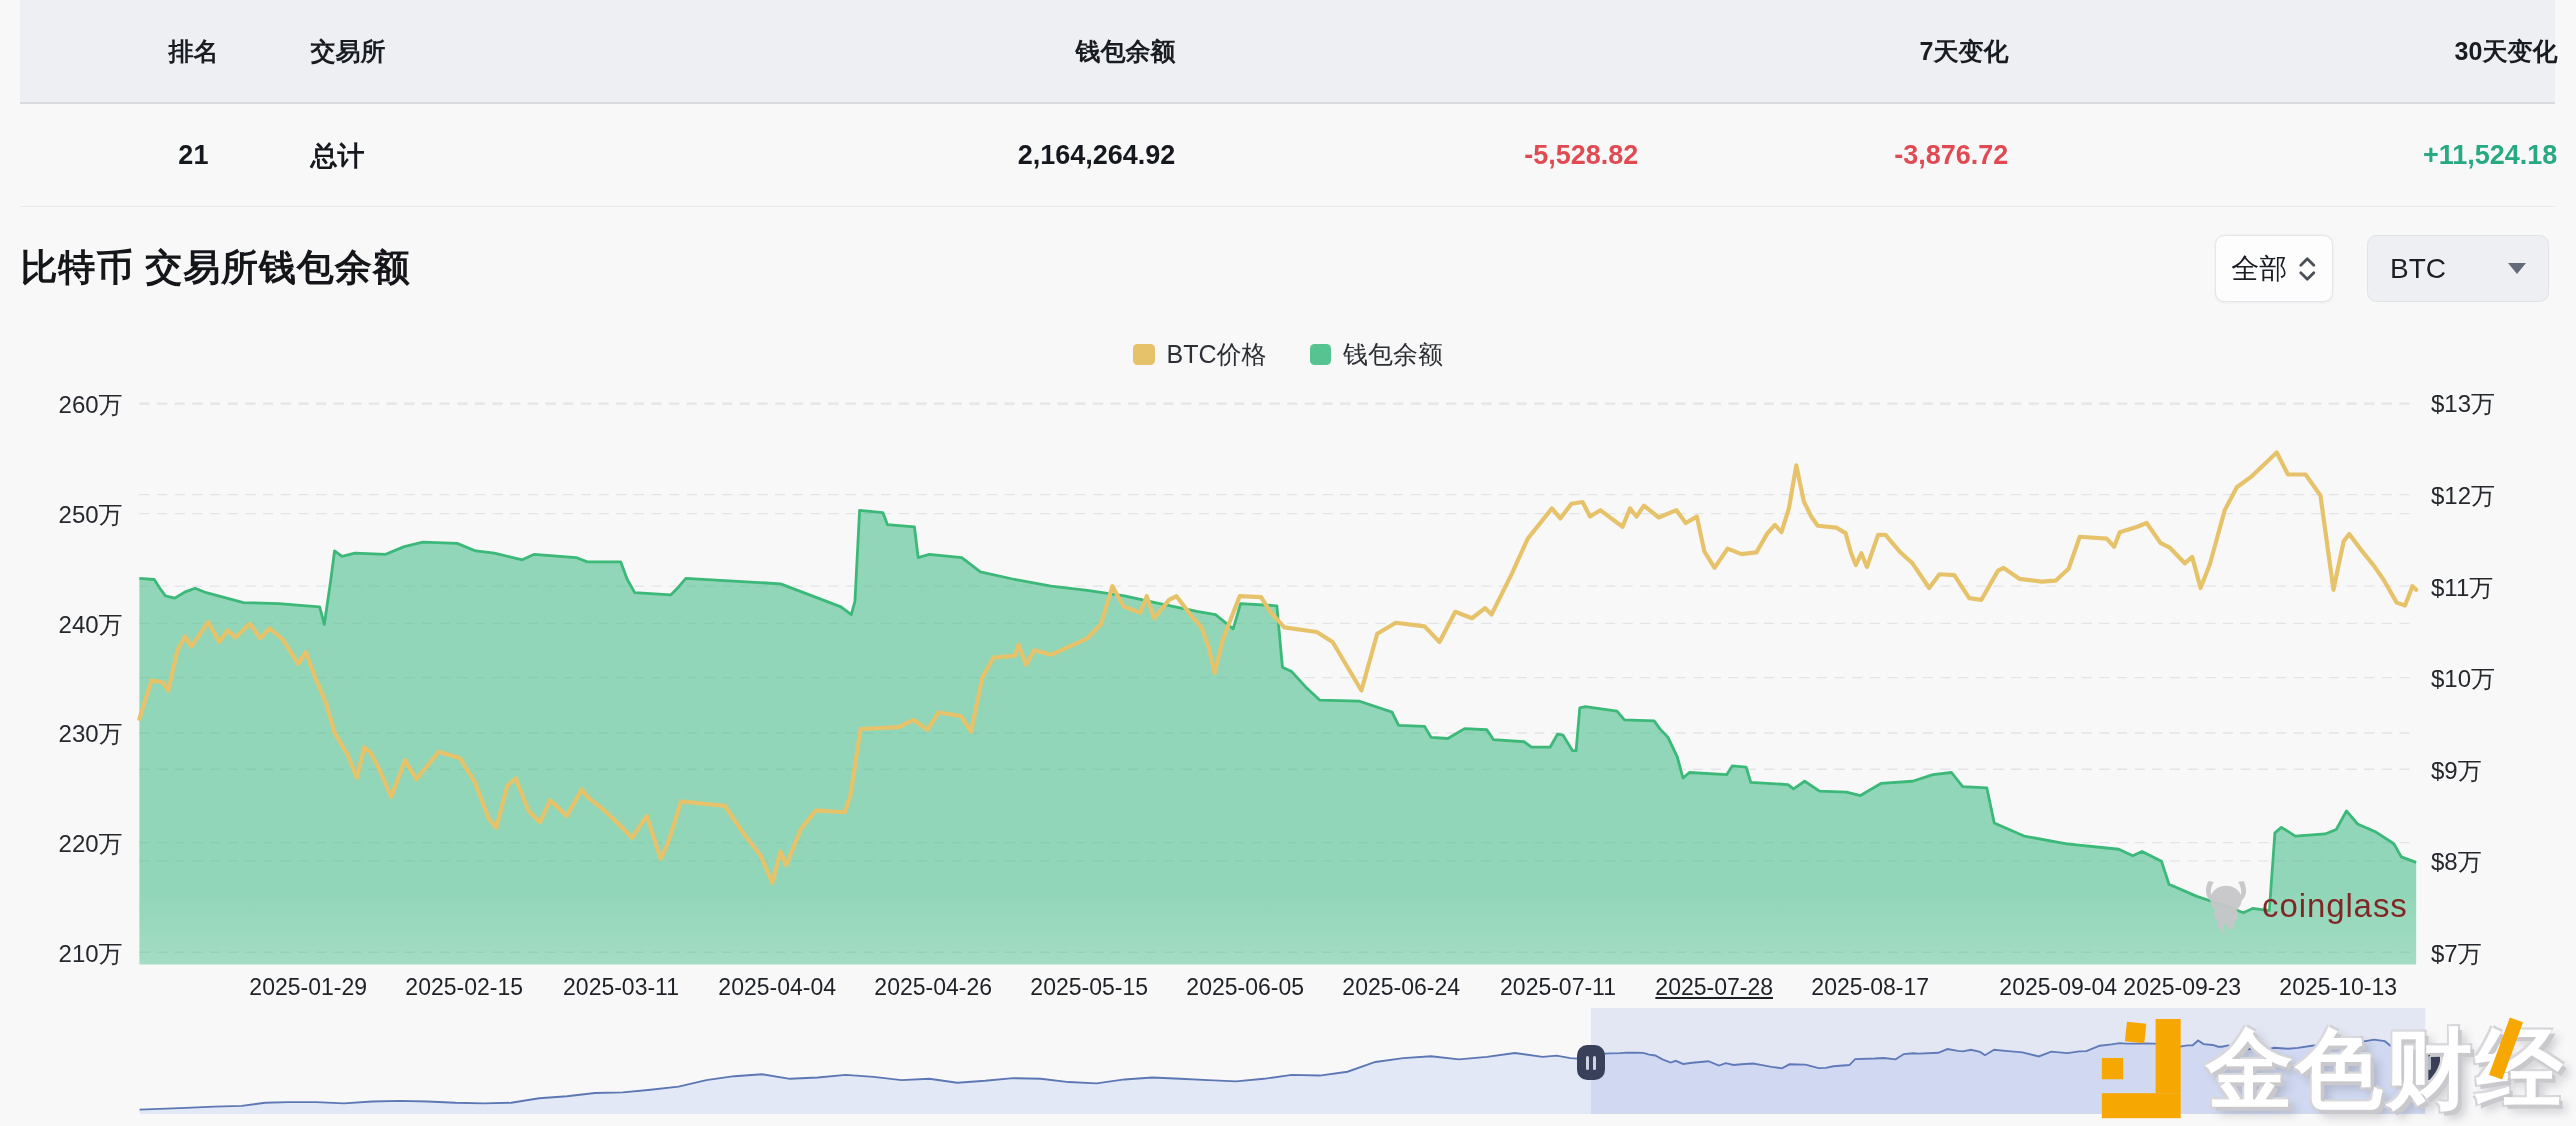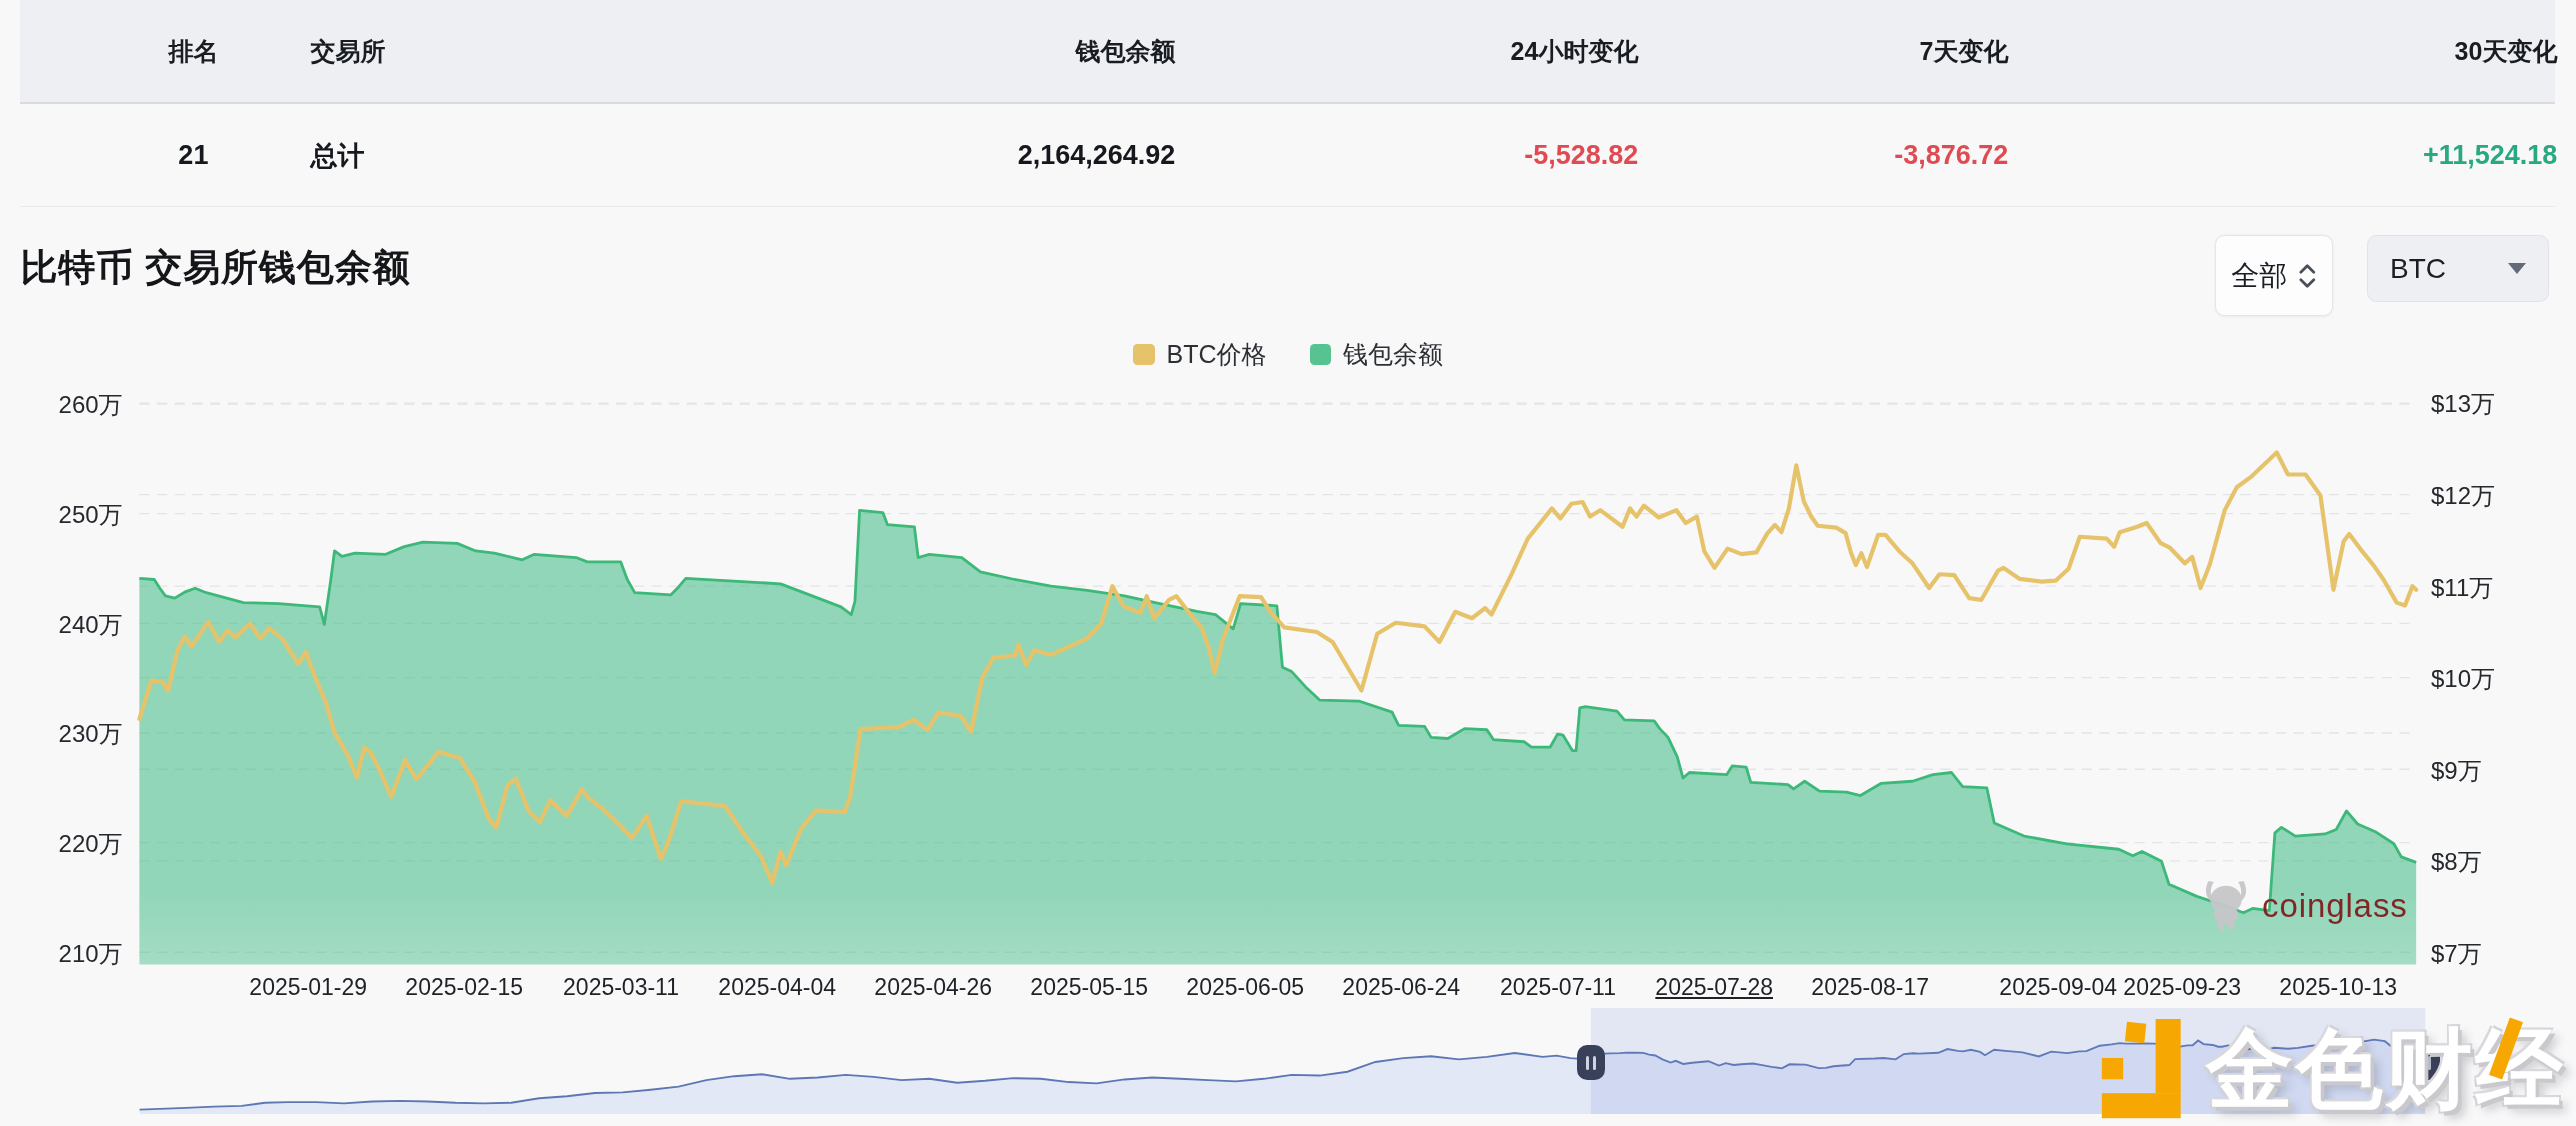--- a/index.html
+++ b/index.html
@@ -17,21 +17,21 @@
   .c-bal{left:876px;width:279px;justify-content:flex-end;}
   .c-24h{left:1339px;width:279px;justify-content:flex-end;}
   .c-7d{left:1709px;width:279px;justify-content:flex-end;}
   .c-30d{left:2258px;width:279px;justify-content:flex-end;}
   .neg{color:#e04a52;}
   .pos{color:#29a981;}
 
   
   .sec-title{position:absolute;left:20.4px;top:243px;font-size:37px;font-weight:700;color:#141619;letter-spacing:0.9px;}
   .btn{position:absolute;box-sizing:border-box;border-radius:9.3px;display:flex;align-items:center;cursor:pointer;}
-  .range-btn{left:2215px;top:235px;width:118px;height:81px;background:#fdfdfe;border:1.9px solid #e3e5ea;box-shadow:0 0.9px 2.8px rgba(20,24,40,.06);justify-content:center;gap:11px;text-align:center;}
+  .range-btn{left:2215px;top:235px;width:118px;height:67px;background:#fdfdfe;border:1.9px solid #e3e5ea;box-shadow:0 0.9px 2.8px rgba(20,24,40,.06);justify-content:center;gap:11px;text-align:center;}
   .range-btn span{font-size:28px;color:#1b1e24;}
   .coin-btn{left:2367px;top:235px;width:182px;height:67px;background:#edeff3;border:1.9px solid #e1e3e9;padding:16px 22px;justify-content:space-between;}
   .coin-btn span{font-size:28px;color:#1b1e24;font-weight:500;}
   .caret-down{width:0;height:0;border-left:9.3px solid transparent;border-right:9.3px solid transparent;border-top:11px solid #636b78;}
 
   
   .legend{position:absolute;left:0;top:338px;width:2576px;display:flex;justify-content:center;gap:43px;}
   .legend-item{display:flex;align-items:center;gap:12px;cursor:pointer;}
   .legend-swatch{width:21.4px;height:21.4px;border-radius:4.6px;background:#ccc;}
   .legend-label{font-size:25px;color:#2c2f34;}
@@ -66,21 +66,20 @@
 </style>
 </head>
 <body>
 
 <div class="page">
 
   <div class="thead">
     <span class="cell th c-rank">排名</span>
     <span class="cell th c-exch">交易所</span>
     <span class="cell th c-bal">钱包余额</span>
-    <span class="cell th c-24h">24小时变化</span>
     <span class="cell th c-7d">7天变化</span>
     <span class="cell th c-30d">30天变化</span>
   </div>
 
   <div class="trow">
     <span class="cell td c-rank">21</span>
     <span class="cell td c-exch">总计</span>
     <span class="cell td c-bal">2,164,264.92</span>
     <span class="cell td c-24h neg">-5,528.82</span>
     <span class="cell td c-7d neg">-3,876.72</span>

